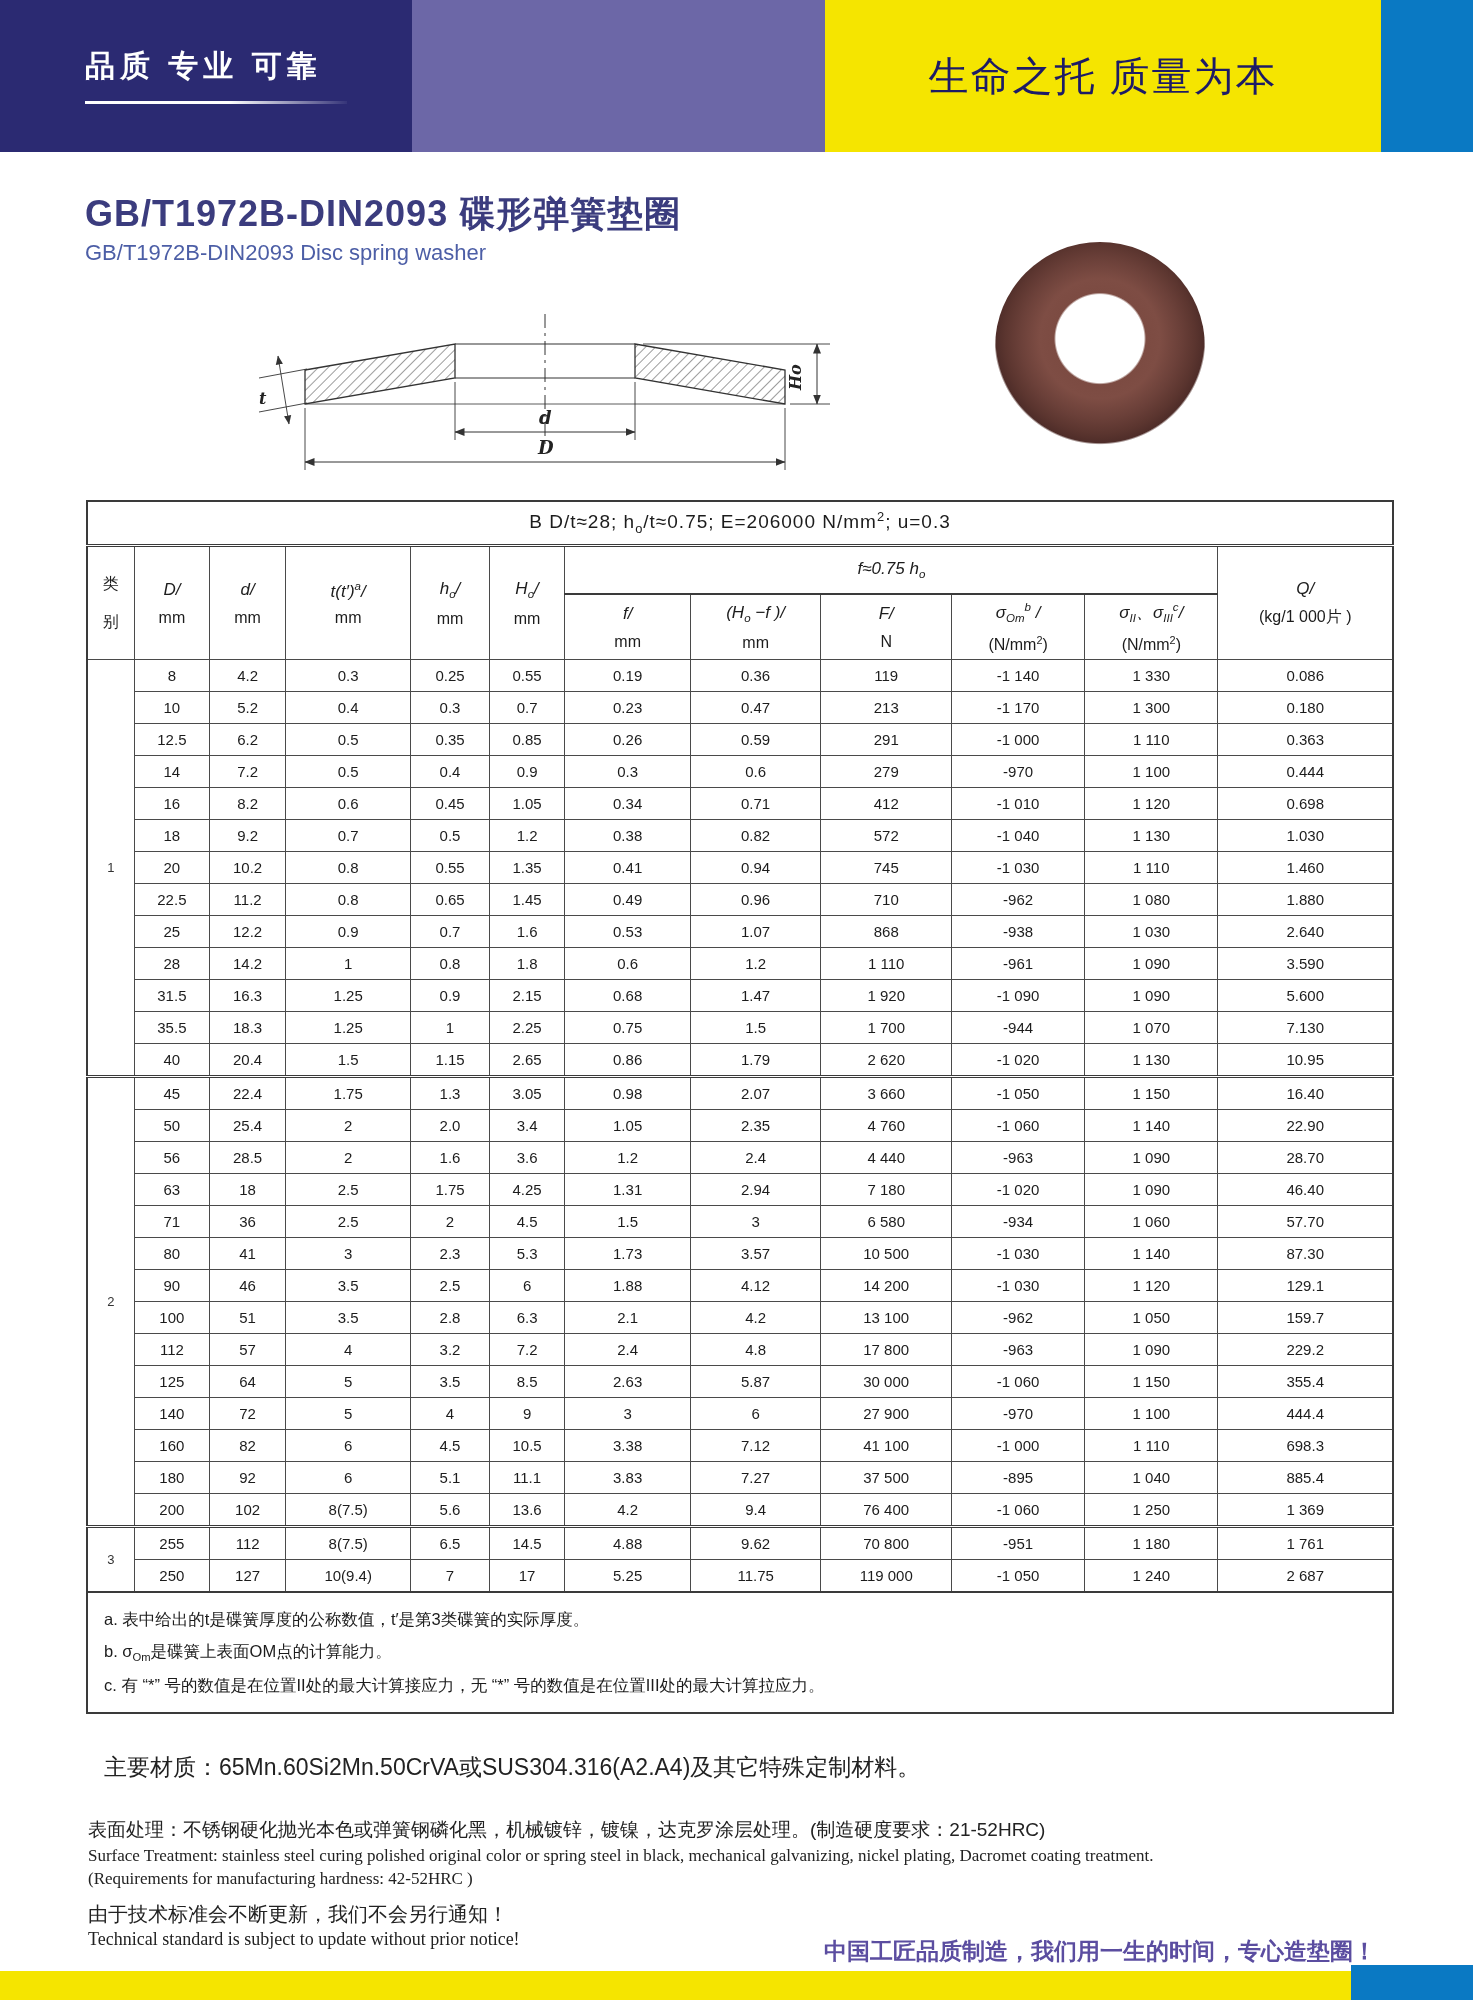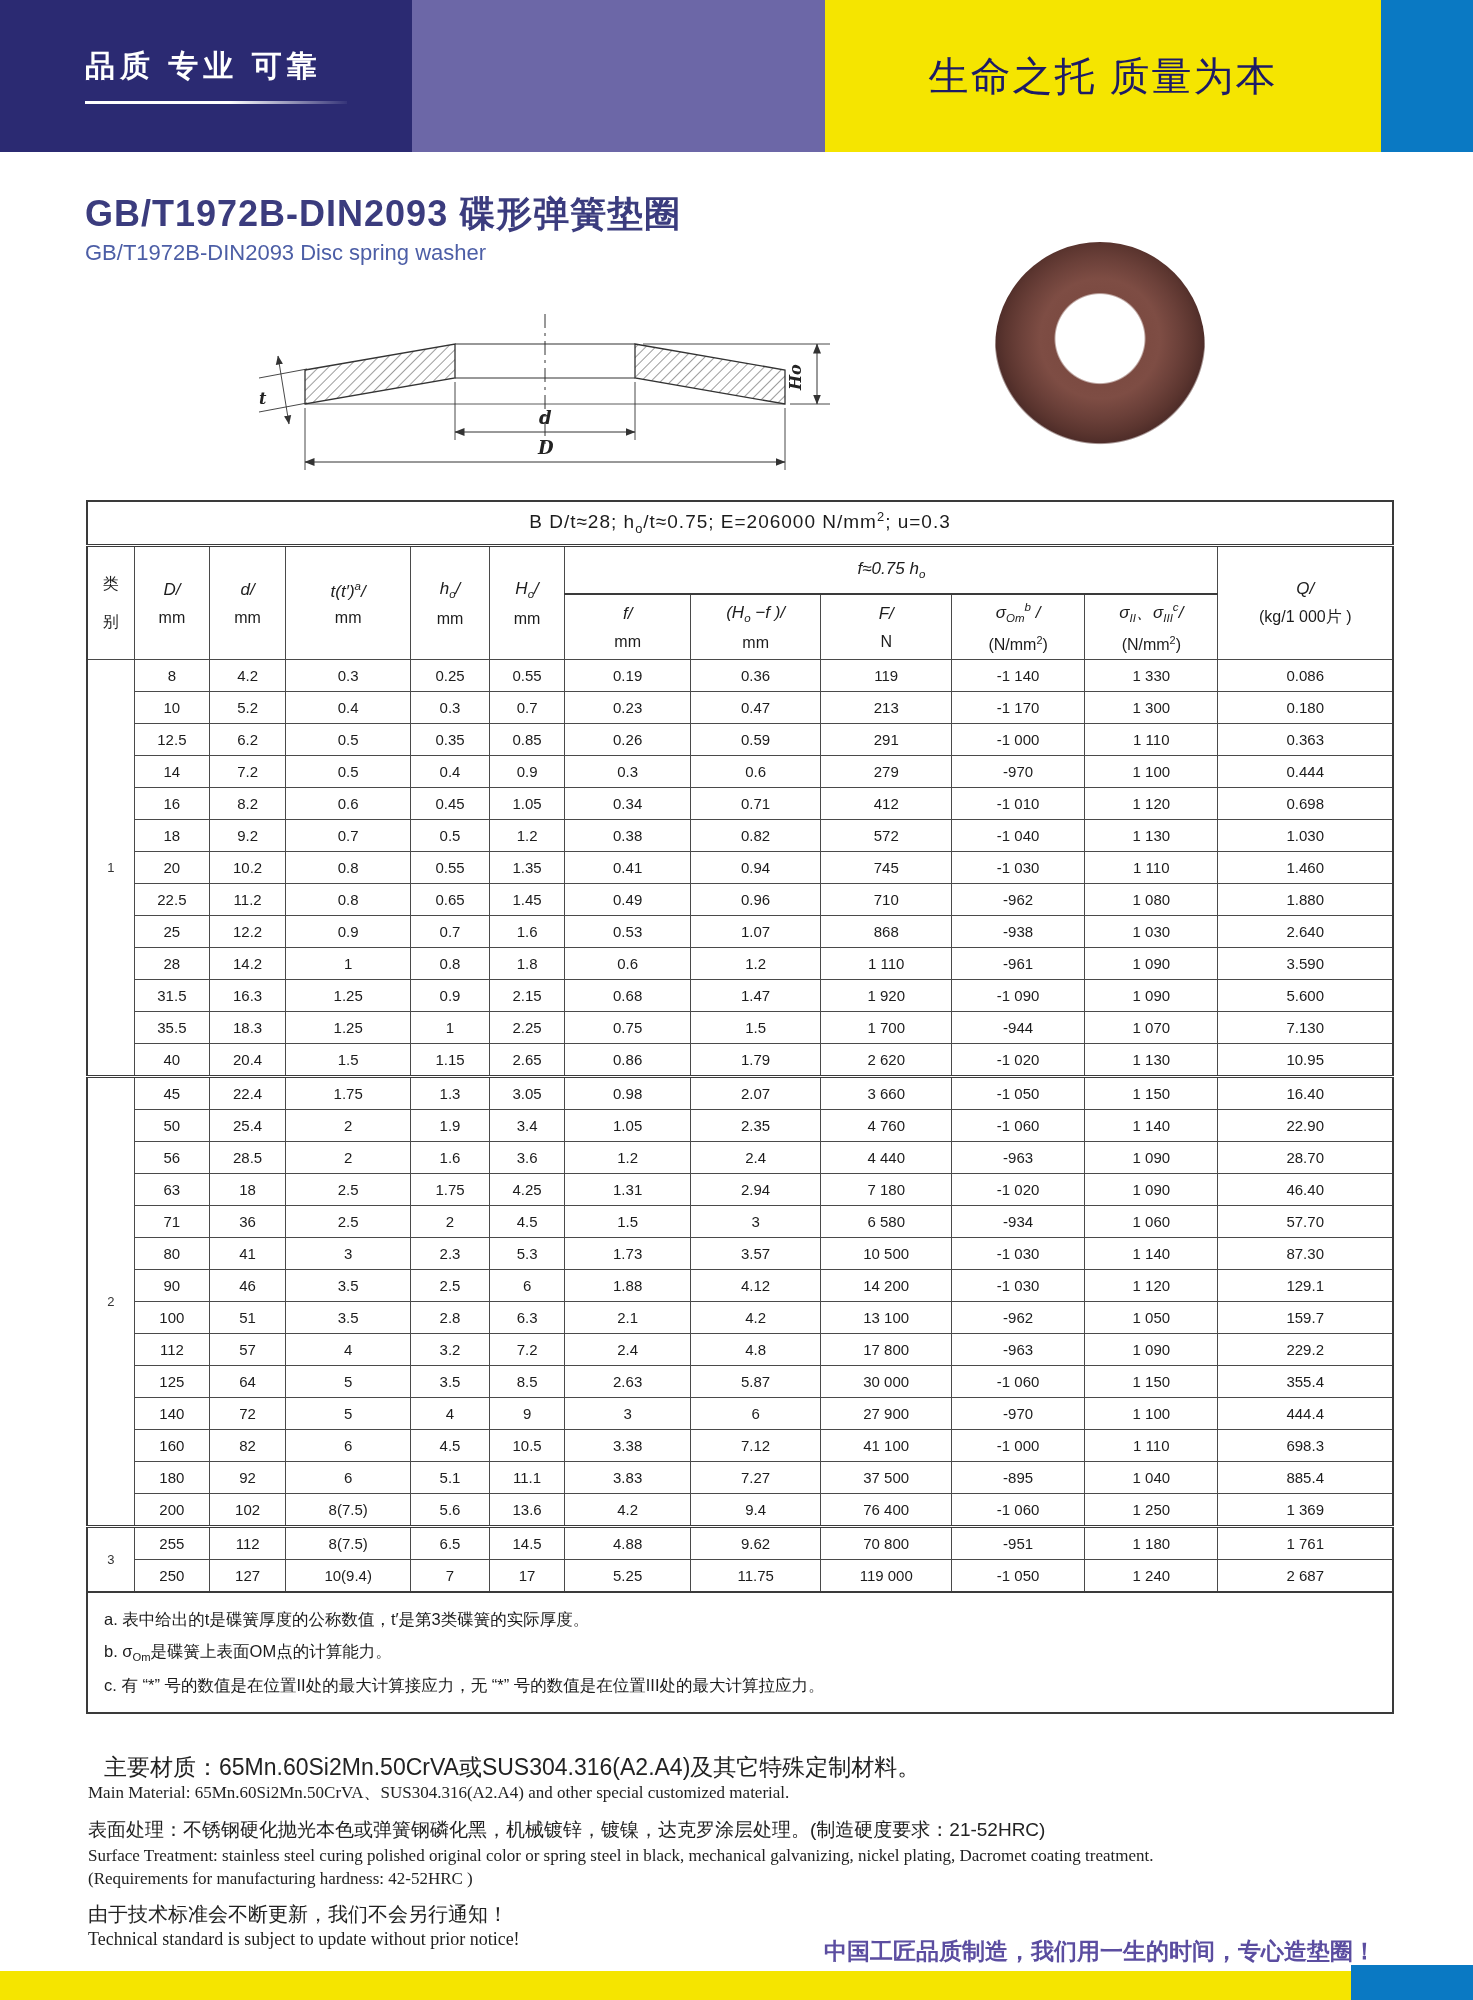--- a/index.html
+++ b/index.html
@@ -388,21 +388,21 @@
           <td>2.07</td>
           <td>3 660</td>
           <td>-1 050</td>
           <td>1 150</td>
           <td>16.40</td>
         </tr>
         <tr>
           <td>50</td>
           <td>25.4</td>
           <td>2</td>
-          <td>1.9</td>
+          <td>2.0</td>
           <td>3.4</td>
           <td>1.05</td>
           <td>2.35</td>
           <td>4 760</td>
           <td>-1 060</td>
           <td>1 140</td>
           <td>22.90</td>
         </tr>
         <tr>
           <td>56</td>
@@ -591,21 +591,20 @@
           <td colspan="12">
             <div class="fn-line">a.  表中给出的t是碟簧厚度的公称数值，t′是第3类碟簧的实际厚度。</div>
             <div class="fn-line">b.  σ<sub>Om</sub>是碟簧上表面OM点的计算能力。</div>
             <div class="fn-line">c. 有 “*” 号的数值是在位置II处的最大计算接应力，无 “*” 号的数值是在位置III处的最大计算拉应力。</div>
           </td>
         </tr>
       </tbody>
   </table>
 
   <div class="mat-zh">主要材质：65Mn.60Si2Mn.50CrVA或SUS304.316(A2.A4)及其它特殊定制材料。</div>
-  <div class="mat-en">Main Material: 65Mn.60Si2Mn.50CrVA、SUS304.316(A2.A4) and other special customized material.</div>
   <div class="surf-zh">表面处理：不锈钢硬化抛光本色或弹簧钢磷化黑，机械镀锌，镀镍，达克罗涂层处理。(制造硬度要求：21-52HRC)</div>
   <div class="surf-en1">Surface Treatment: stainless steel curing polished original color or spring steel in black, mechanical galvanizing, nickel plating, Dacromet coating treatment.</div>
   <div class="surf-en2">(Requirements for manufacturing hardness: 42-52HRC )</div>
 
   <div class="notice-zh">由于技术标准会不断更新，我们不会另行通知！</div>
   <div class="notice-en">Technical standard is subject to update without prior notice!</div>
   <div class="footer-slogan">中国工匠品质制造，我们用一生的时间，专心造垫圈！</div>
   <div class="bar-yellow"></div>
   <div class="bar-blue"></div>
 

